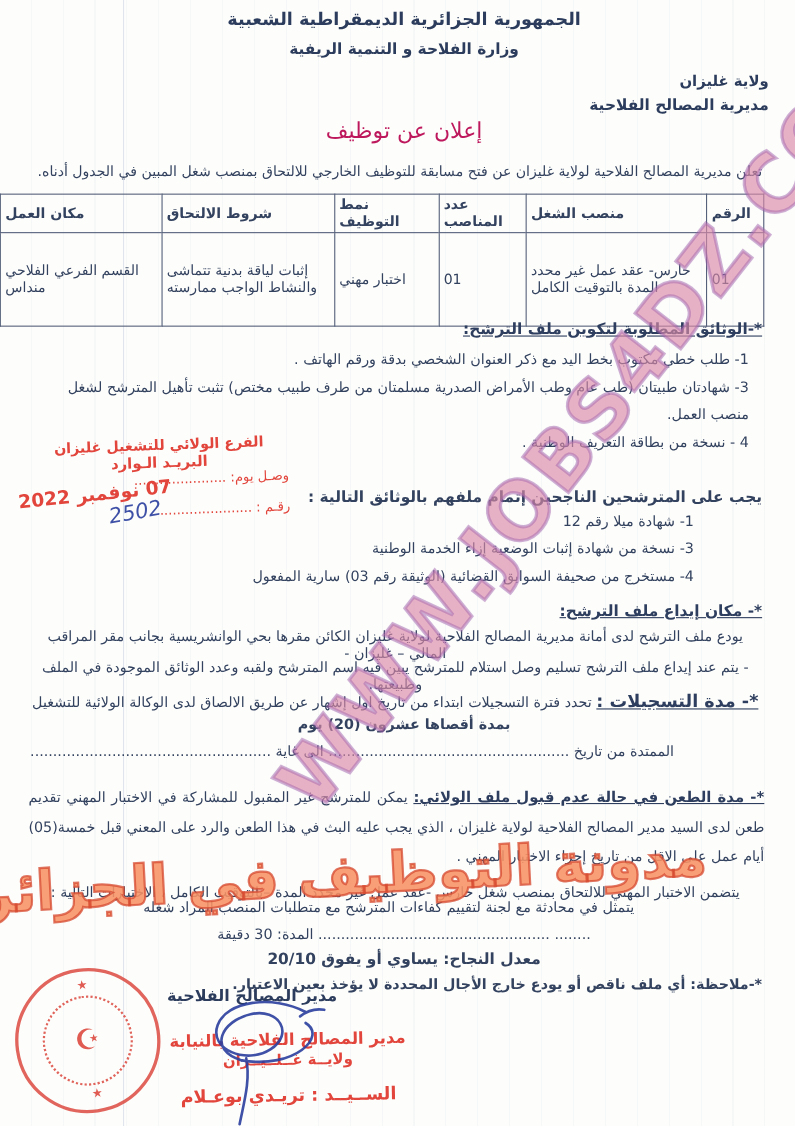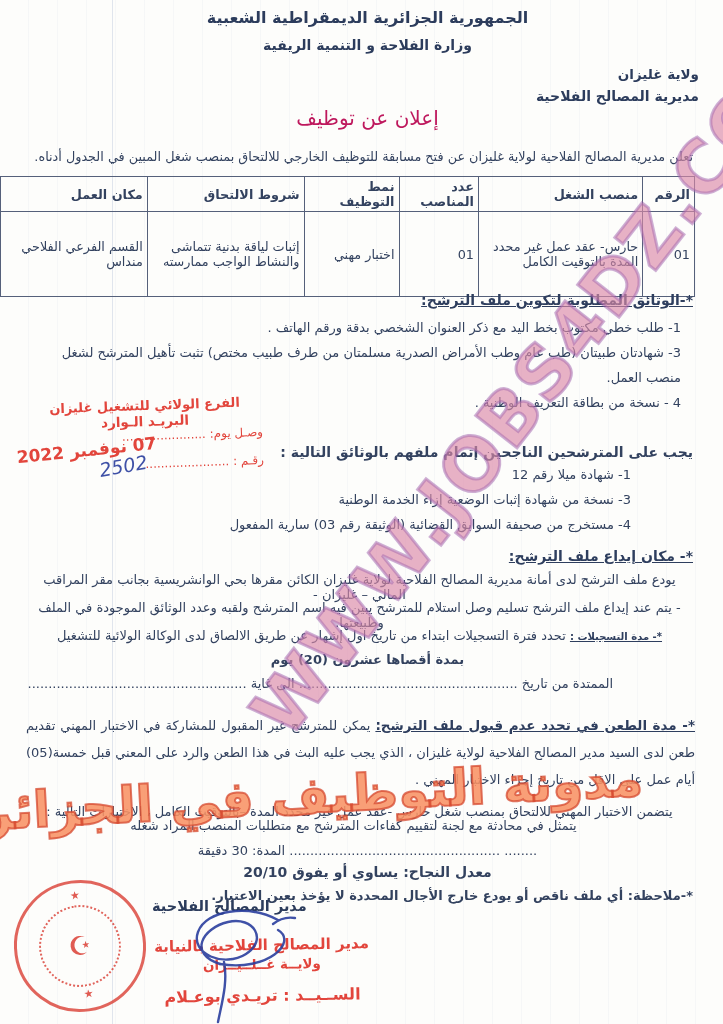--- a/index.html
+++ b/index.html
@@ -15,21 +15,21 @@
   .vline{position:absolute;top:0;bottom:0;width:1px;background:rgba(140,160,195,0.25);}
   .abs{position:absolute;}
   .center{left:0;right:0;text-align:center;padding-left:12px;}
   .bold{font-weight:bold;}
   .hdr1{top:8px;font-size:16px;font-weight:bold;color:#2c3c5c;}
   .hdr2{top:37px;font-size:14px;font-weight:bold;color:#2c3c5c;}
   .hdr-right{right:24px;font-size:13.5px;font-weight:bold;color:#2c3c5c;}
   .doc-title{top:106px;font-size:20px;color:#be185d;}
   .intro{top:149px;right:30px;left:30px;font-size:12.8px;text-align:right;}
   table.jobs{position:absolute;top:176px;right:28px;border-collapse:collapse;table-layout:fixed;}
-  table.jobs th,table.jobs td{border:1px solid #55607a;font-size:12.8px;text-align:right;vertical-align:middle;padding:2px 4px;color:#33425f;margin-left:36px;}
+  table.jobs th,table.jobs td{border:1px solid #55607a;font-size:12.8px;text-align:left;vertical-align:middle;padding:2px 4px;color:#33425f;margin-left:36px;}
   table.jobs th{font-weight:bold;height:26px;}
   table.jobs td{height:80px;}
   .sec-title{font-size:14px;font-weight:bold;text-decoration:underline;color:#2e3e5e;}
   .t13{font-size:13px;text-align:center;}
   .list{font-size:13px;line-height:25px;}
   .just{text-align:justify;}
   
   .wm-site{
     top:700px;left:235px;width:720px;direction:ltr;text-align:left;
     transform:rotate(-52deg);transform-origin:left top;
@@ -119,28 +119,28 @@
   <div>1-    شهادة ميلا رقم 12</div>
   <div>3-    نسخة  من شهادة إثبات الوضعية إزاء الخدمة الوطنية</div>
   <div>4-    مستخرج من صحيفة السوابق القضائية (الوثيقة رقم 03) سارية المفعول</div>
 </div>
 
 <div class="abs sec-title" style="top:548px;right:30px">*- مكان إيداع ملف الترشح:</div>
 <div class="abs t13" style="top:572px;right:30px;left:26px">يودع ملف الترشح لدى أمانة مديرية المصالح الفلاحية لولاية غليزان الكائن مقرها بحي الوانشريسية بجانب مقر المراقب المالي – غليزان -</div>
 <div class="abs t13" style="top:600px;right:30px;left:26px">- يتم عند إيداع ملف الترشح تسليم وصل استلام للمترشح يبين فيه اسم المترشح ولقبه وعدد الوثائق الموجودة في الملف وطبيعتها.</div>
 
 <div class="abs t13" style="top:628px;right:30px;left:26px">
-  <span class="sec-title" style="font-size:10px">*- مدة التسجيلات :</span>
+  <span class="sec-title" style="font-size:16px">*- مدة التسجيلات :</span>
   <span>تحدد فترة التسجيلات ابتداء من تاريخ اول إشهار عن طريق الالصاق لدى الوكالة الولائية للتشغيل</span>
 </div>
 <div class="abs center bold t13" style="top:652px">بمدة أقصاها عشرون (20) يوم</div>
 <div class="abs t13" style="top:676px;right:110px">الممتدة من تاريخ ..................................................... الى غاية .....................................................</div>
 
 <div class="abs t13 just" style="top:712px;right:28px;left:26px;line-height:27px">
-  <span class="sec-title" style="font-size:13.5px">*- مدة الطعن في تحدد عدم قبول ملف الترشح:</span>
+  <span class="sec-title" style="font-size:13.5px">*- مدة الطعن في حالة عدم قبول ملف الولائي:</span>
   <span>يمكن للمترشح غير المقبول للمشاركة في الاختبار المهني تقديم طعن لدى السيد مدير المصالح الفلاحية لولاية غليزان ، الذي يجب عليه البث في هذا الطعن والرد على المعني قبل خمسة(05) أيام عمل على الاقل من تاريخ إجراء الاختبار المهني .</span>
 </div>
 
 <div class="abs t13" style="top:804px;right:30px;left:26px">يتضمن الاختبار المهني للالتحاق بمنصب شغل حارس -عقد عمل غير محدد المدة –بالتوقيت الكامل ، الاختبارات التالية :</div>
 <div class="abs t13" style="top:818px;right:42px;left:26px">يتمثل في محادثة مع لجنة لتقييم كفاءات المترشح مع متطلبات المنصب المراد شغله</div>
 <div class="abs center t13" style="top:843px">........ ................................................... المدة: 30 دقيقة</div>
 <div class="abs center bold" style="top:864px;font-size:14px">معدل النجاح: يساوي أو يفوق 20/10</div>
 <div class="abs bold t13" style="top:888px;right:30px">*-ملاحظة: أي ملف ناقص أو يودع خارج الأجال المحددة لا يؤخذ بعين الاعتبار.</div>
 
 <div class="abs signatory">مدير المصالح الفلاحية</div>

